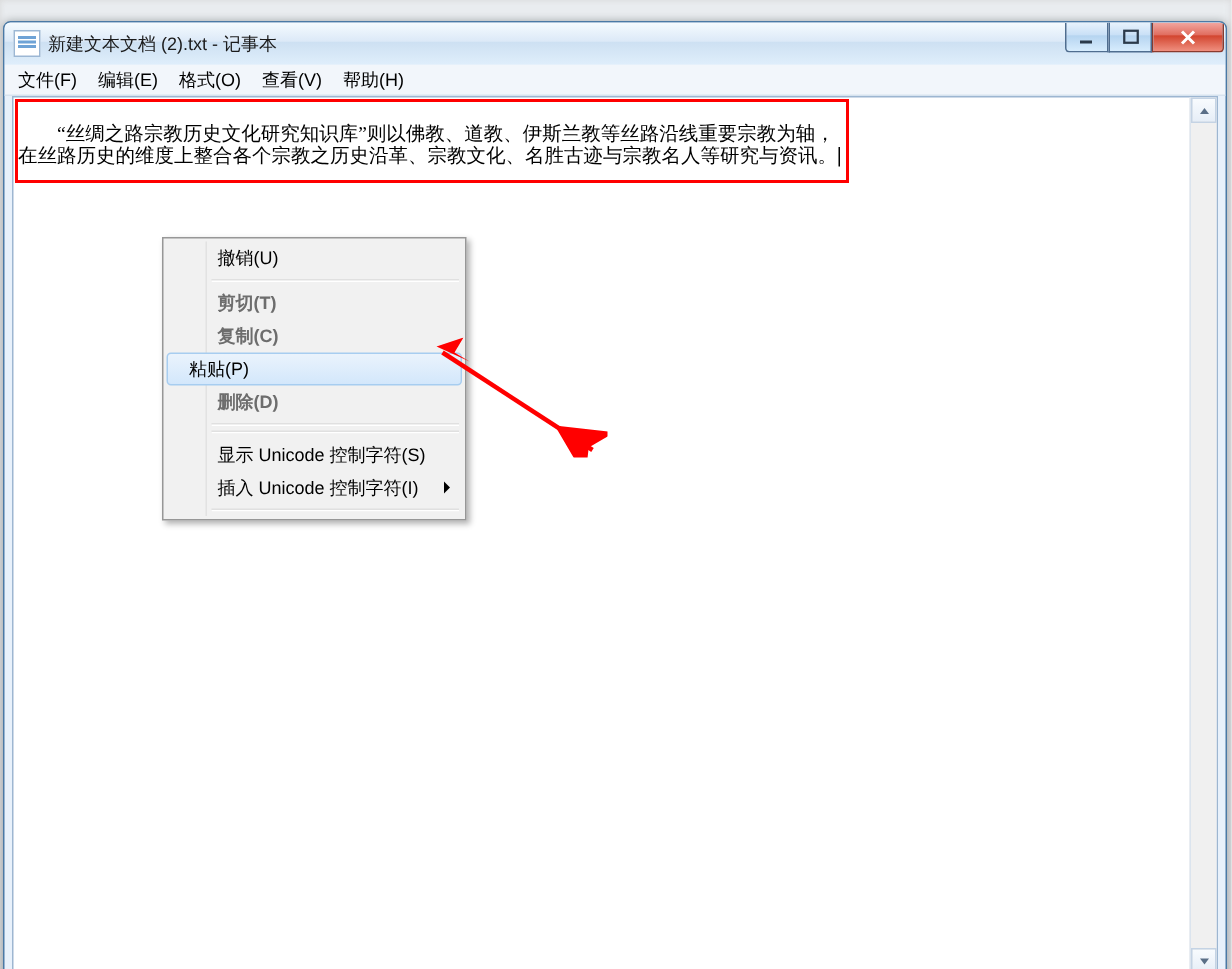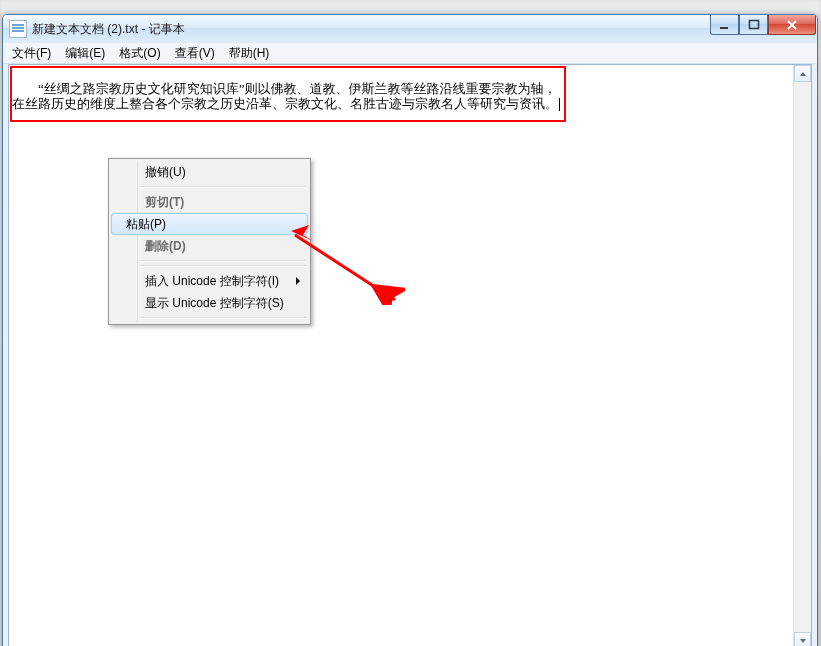--- a/index.html
+++ b/index.html
@@ -288,34 +288,37 @@
 <div class="context-menu">
   <div class="cm-gutter"></div>
 
   <div class="cm-item">
     <span>撤销(U)</span>
   </div>
   <div class="cm-sep"></div>
   <div class="cm-item disabled">
     <span>剪切(T)</span>
   </div>
+  <div class="cm-item disabled">
+    <span>复制(C)</span>
+  </div>
   <div class="cm-item hover">
     <span>粘贴(P)</span>
   </div>
   <div class="cm-item disabled">
     <span>删除(D)</span>
   </div>
   <div class="cm-sep"></div>
   <div class="cm-sep"></div>
   <div class="cm-item">
+    <span>显示 Unicode 控制字符(S)</span>
+  </div>
+  <div class="cm-item">
     <span>插入 Unicode 控制字符(I)</span>
     <div class="cm-sub-arrow"></div>
-  </div>
-  <div class="cm-item">
-    <span>显示 Unicode 控制字符(S)</span>
   </div>
   <div class="cm-sep"></div>
 </div>
 
 <svg class="arrow-anno" viewBox="0 0 120 80">
   <defs>
     <marker id="ah" markerWidth="12" markerHeight="12" refX="2" refY="6" orient="auto">
       <path d="M0,0 L12,6 L0,12 L3,6 Z" fill="#ff0000"></path>
     </marker>
   </defs>

